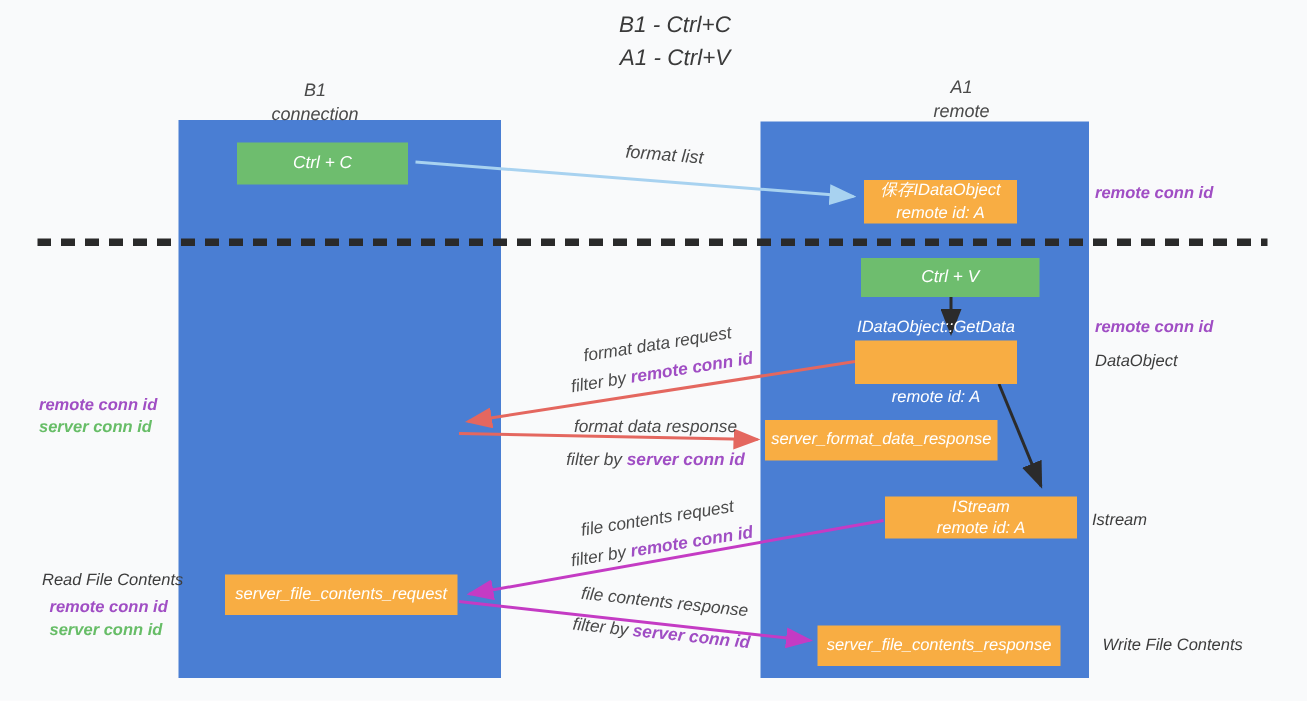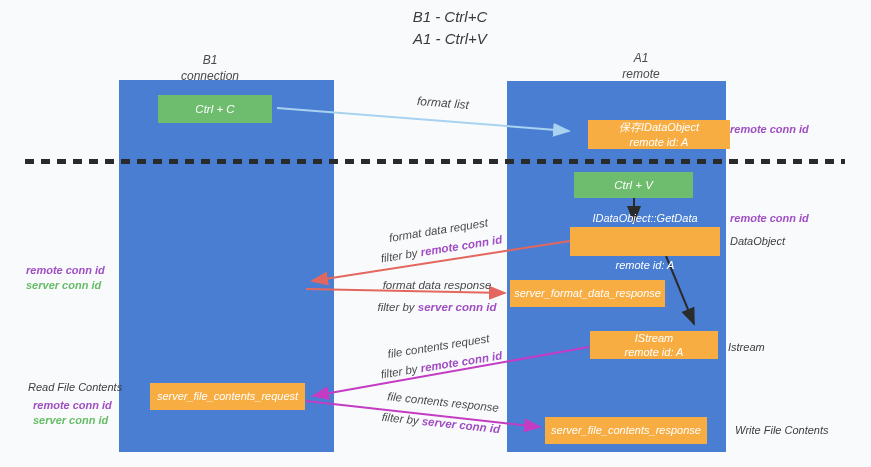--- a/index.html
+++ b/index.html
@@ -72,28 +72,28 @@
     <line class="l-black" x1="666" y1="256" x2="694" y2="324" marker-end="url(#ah-black)"></line>
     <line class="l-salmon" x1="570" y1="241" x2="312" y2="281" marker-end="url(#ah-salmon)"></line>
     <line class="l-salmon" x1="306" y1="289" x2="505" y2="293" marker-end="url(#ah-salmon)"></line>
     <line class="l-magenta" x1="589" y1="347" x2="313" y2="396" marker-end="url(#ah-magenta)"></line>
     <line class="l-magenta" x1="306" y1="401" x2="540" y2="427" marker-end="url(#ah-magenta)"></line>
   </svg>
 
   <div class="node green" style="left:158px;top:95px;width:114px;height:28px;">
     <div>Ctrl + C</div>
   </div>
-  <div class="node orange" style="left:576px;top:120px;width:142px;height:29px;margin-left:12px;">
+  <div class="node orange" style="left:576px;top:120px;width:102px;height:29px;">
     <div>保存IDataObject</div>
     <div>remote id: A</div>
   </div>
   <div class="node green" style="left:574px;top:172px;width:119px;height:26px;">
     <div>Ctrl + V</div>
   </div>
-  <div class="node orange" style="left:570px;top:227px;width:150px;height:29px;gap:33px;">
+  <div class="node orange" style="left:570px;top:227px;width:108px;height:29px;gap:33px;">
     <div>IDataObject::GetData</div>
     <div>remote id: A</div>
   </div>
   <div class="node orange" style="left:510px;top:280px;width:155px;height:27px;">
     <div>server_format_data_response</div>
   </div>
   <div class="node orange" style="left:590px;top:331px;width:128px;height:28px;">
     <div>IStream</div>
     <div>remote id: A</div>
   </div>

